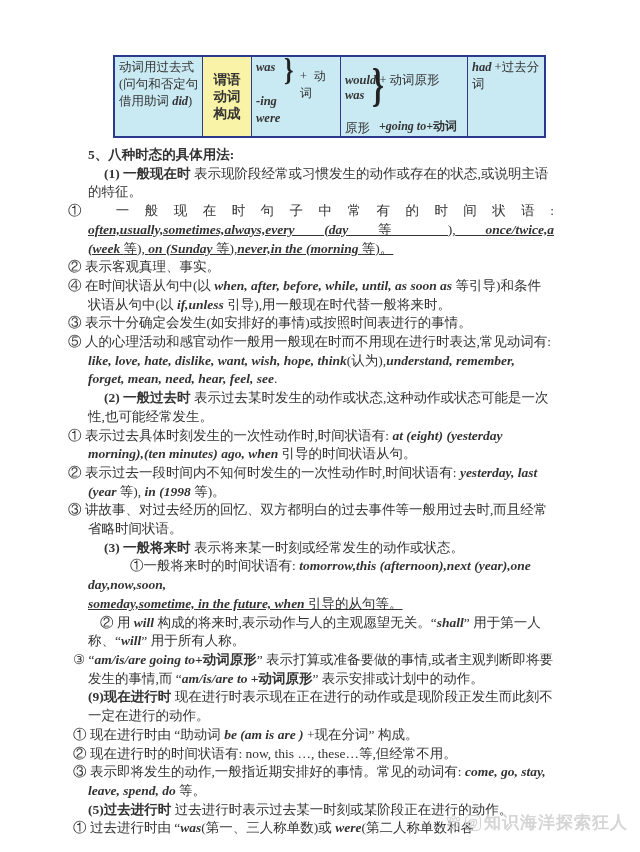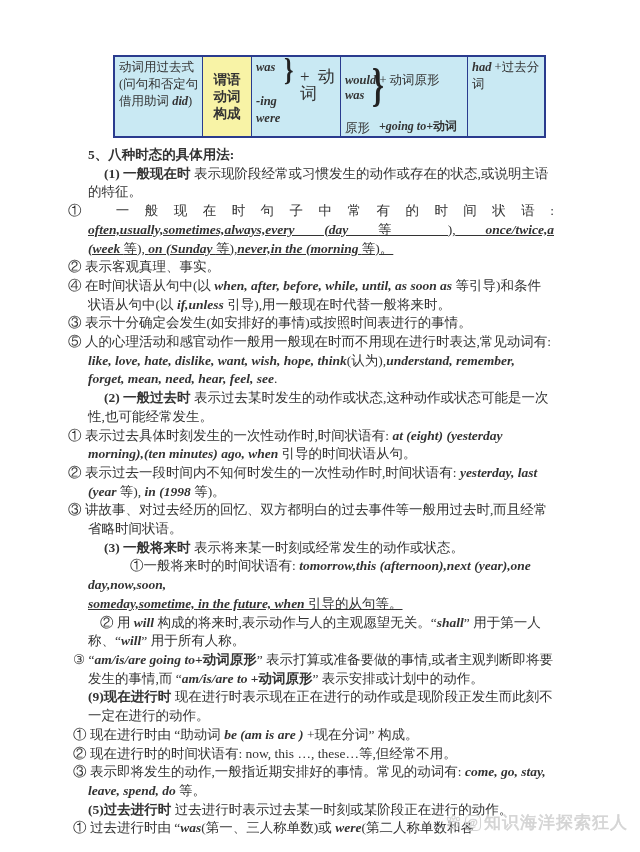--- a/index.html
+++ b/index.html
@@ -21,21 +21,21 @@
   .tcell:last-child{border-right:none;}
   .tc1{width:49px;background:var(--hdr-bg);display:flex;flex-direction:column;justify-content:center;align-items:center;font-weight:bold;font-size:13.5px;line-height:17px;}
   .tc2{width:88px;}
   .tc3{width:89px;}
   .tc4{width:127px;line-height:15.4px;padding-top:16px;}
   .tc5{width:76px;}
   .en{font-weight:bold;font-style:italic;}
   .zhb{font-weight:bold;}
   .brace{position:absolute;display:inline-block;font-weight:bold;color:#222;}
   .tc3 .brace{left:32px;top:1px;font-size:24px;transform:scaleY(1.35);transform-origin:top;}
-  .tc3 .plus{position:absolute;left:48px;top:11px;font-size:17px;letter-spacing:2px;}
+  .tc3 .plus{position:absolute;left:48px;top:11px;font-size:12px;letter-spacing:2px;}
   .tc4 .brace{left:31px;top:15px;font-size:30px;transform:scaleY(1.55);transform-origin:top;}
   .tc4 .mid{position:absolute;left:38px;top:37px;font-size:12px;white-space:nowrap;margin-top:25px;}
   .tline{white-space:nowrap;}
   .tline.empty{height:17px;}
   
   .doc{
     position:absolute;left:88px;top:146px;width:466px;
     font-size:13.5px;line-height:18.7px;text-align:left;
   }
   .doc p{margin:0;padding:0;}

